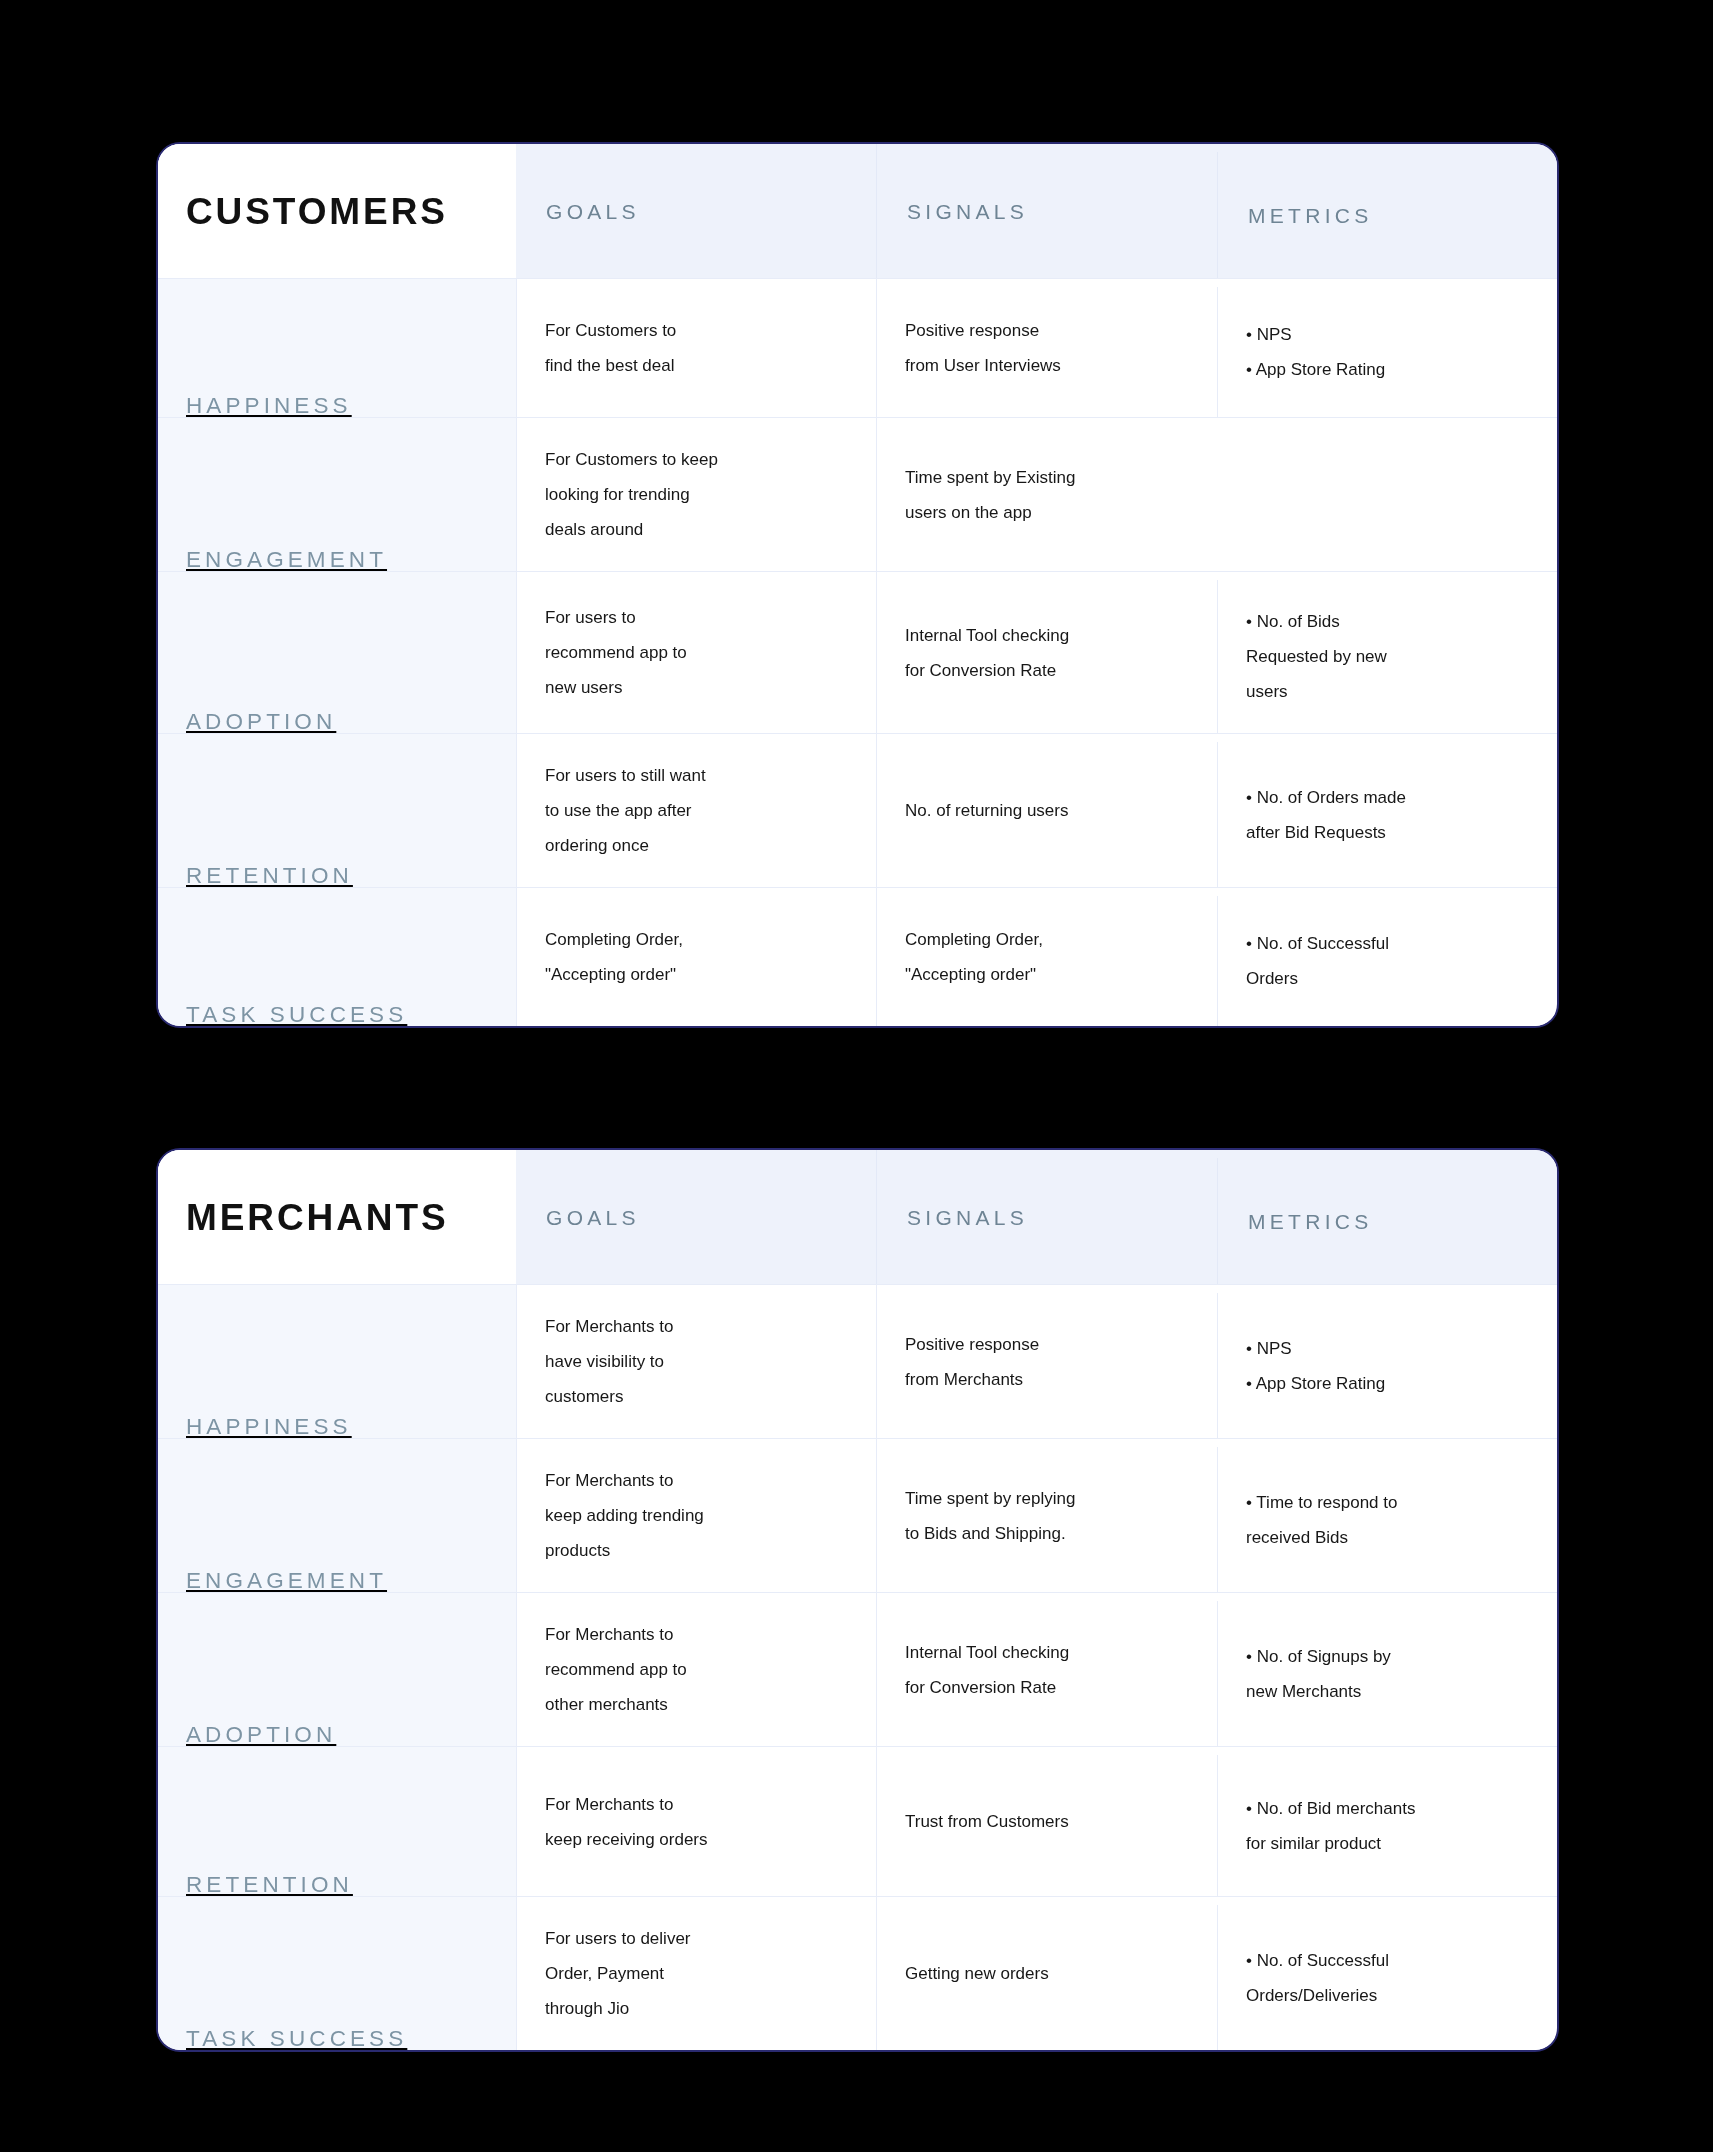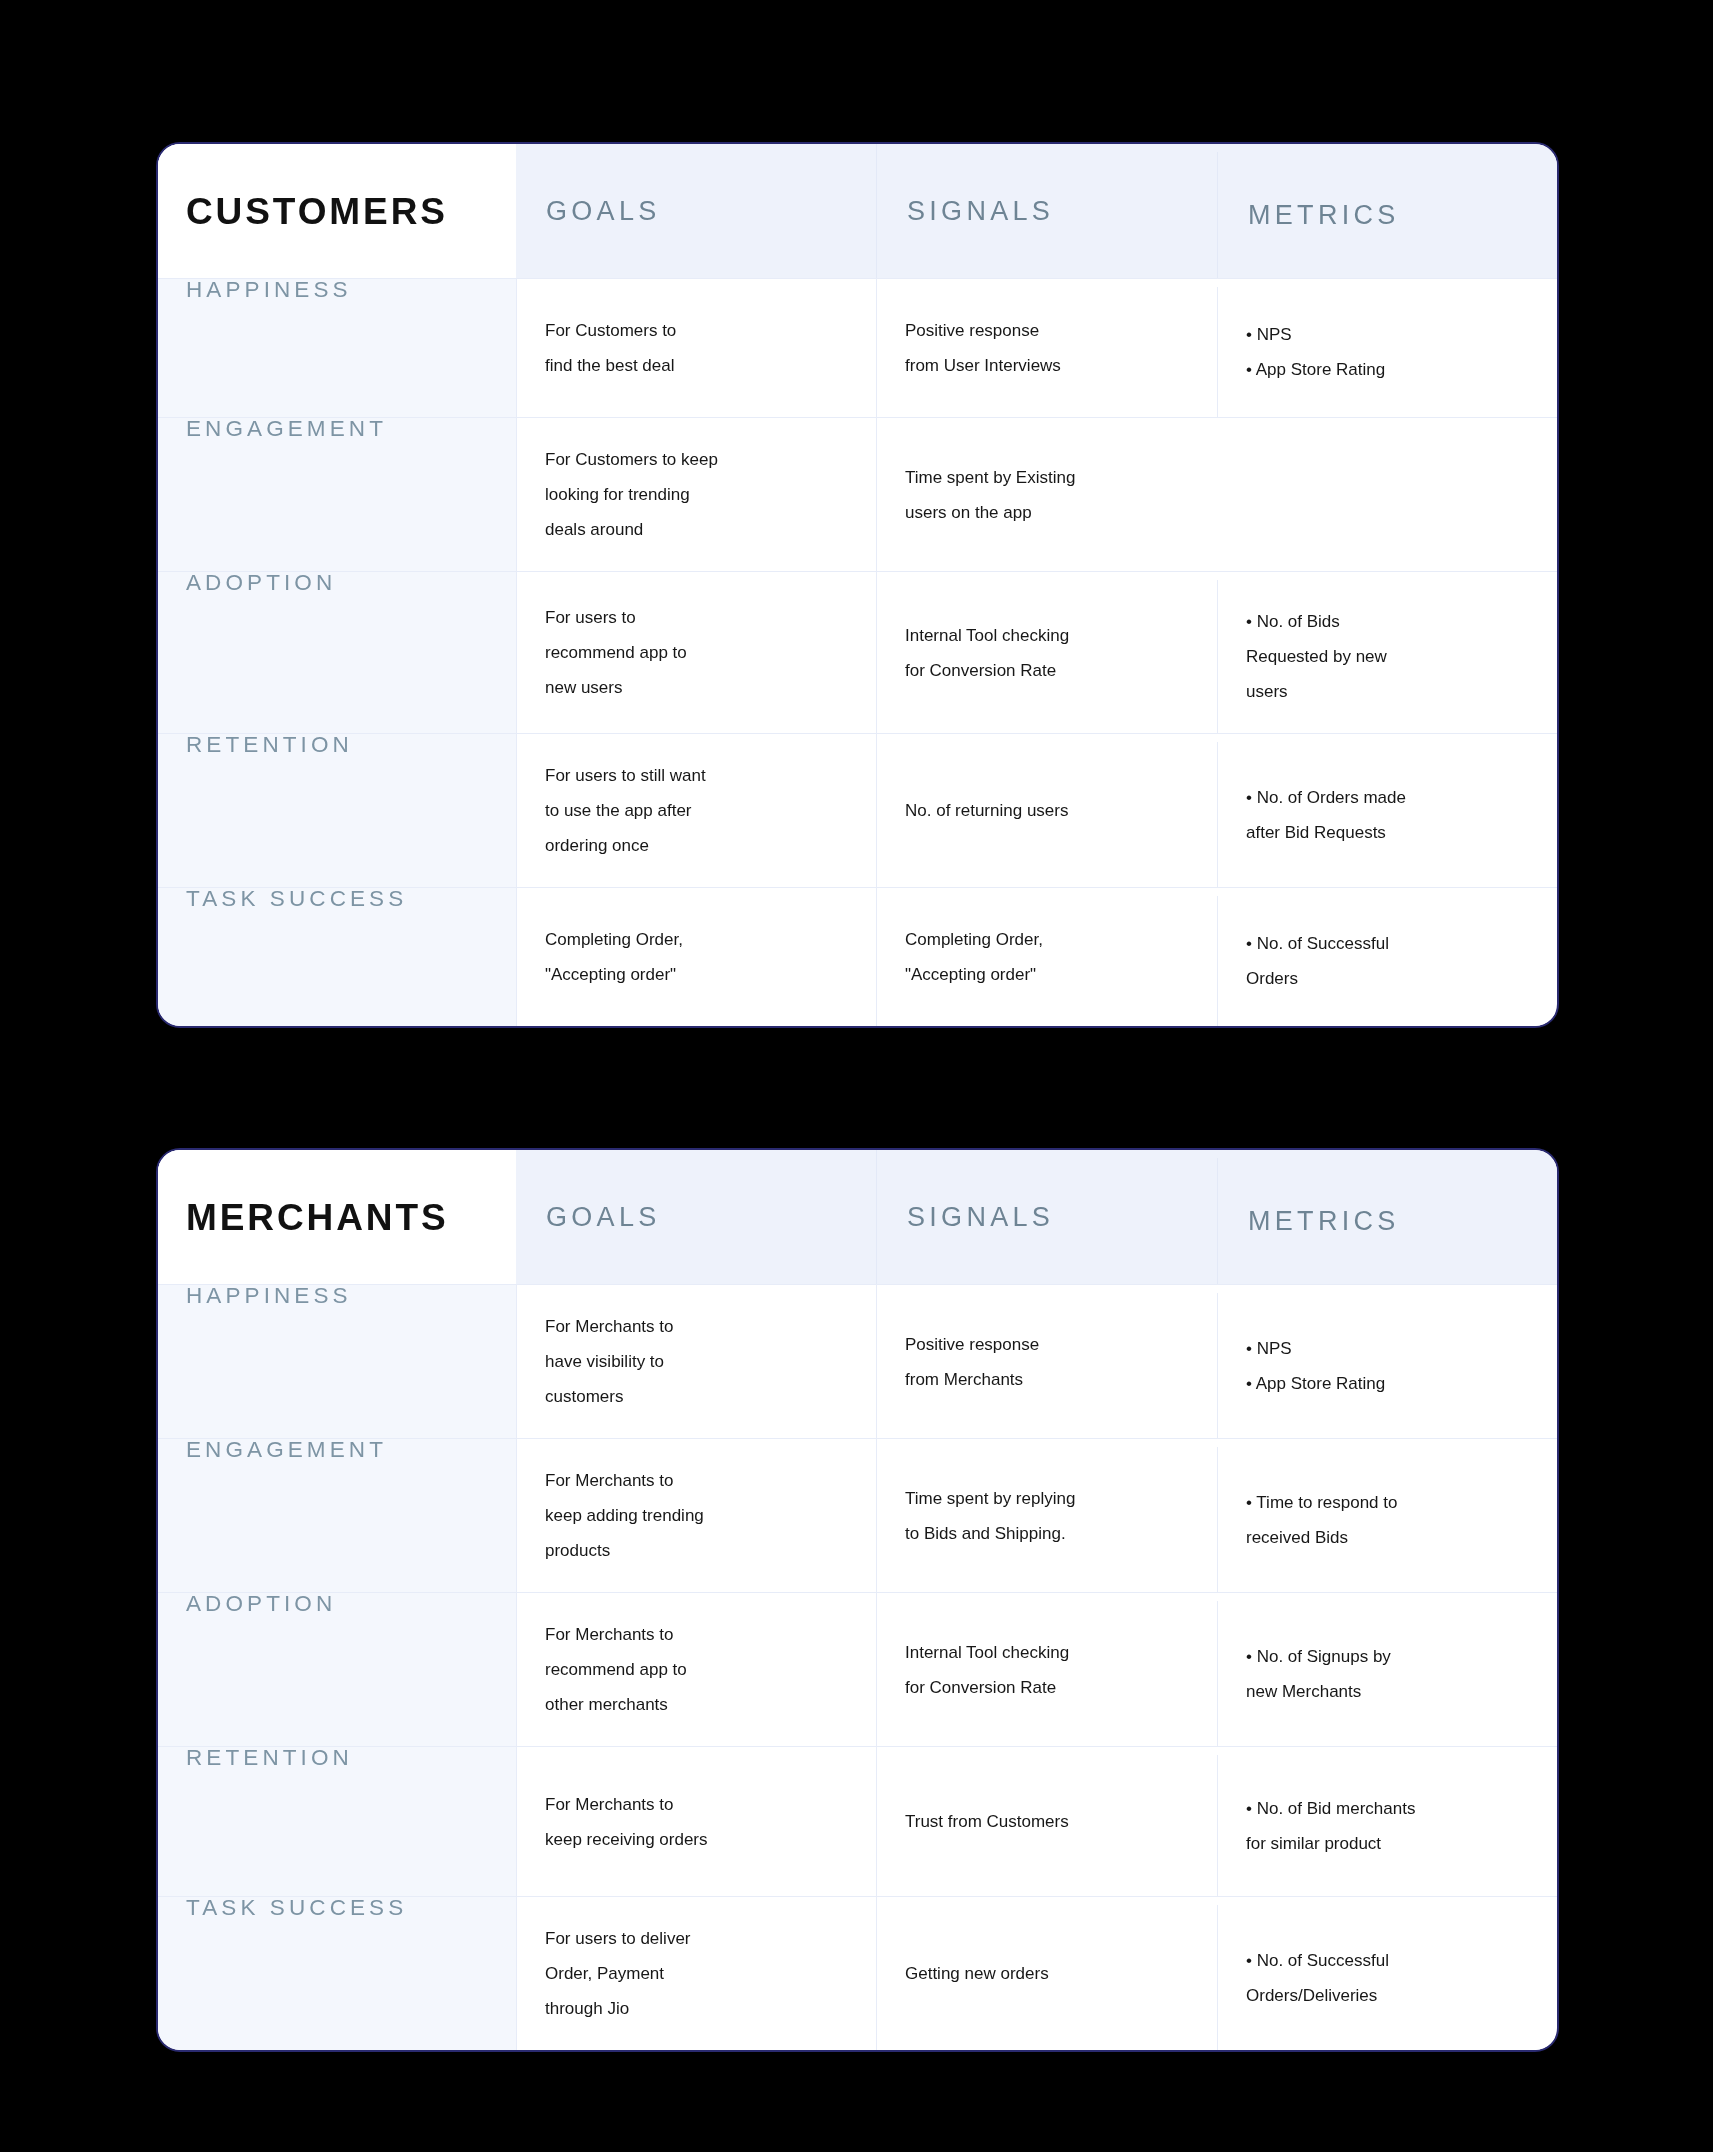--- a/index.html
+++ b/index.html
@@ -66,36 +66,37 @@
     display: flex;
     align-items: center;
     padding: 0 0 0 30px;
     min-height: 126px;
     border-left: 1.9px solid #e3e9f7;
   }
 
   .header-row .c-goals { border-left: none; }
 
   .col-head-text {
-    font-size: 27px;
+    font-size: 21px;
     font-weight: 400;
     letter-spacing: 4.3px;
     color: #6e8494;
     line-height: 1;
     white-space: nowrap;
   }
 
   
   .body-row { border-top: 1.9px solid #e7ecf8; }
 
   .body-row .c-label {
     background: #f4f7fd;
     display: flex;
-    align-items: flex-start;
+    align-items: flex-end;
     padding: 0 0 0 28px;
+    text-decoration: underline;
   }
 
   .row-label {
     font-size: 22.5px;
     font-weight: 400;
     letter-spacing: 4.1px;
     color: #7d94a4;
     line-height: 1;
     white-space: nowrap;
   }

